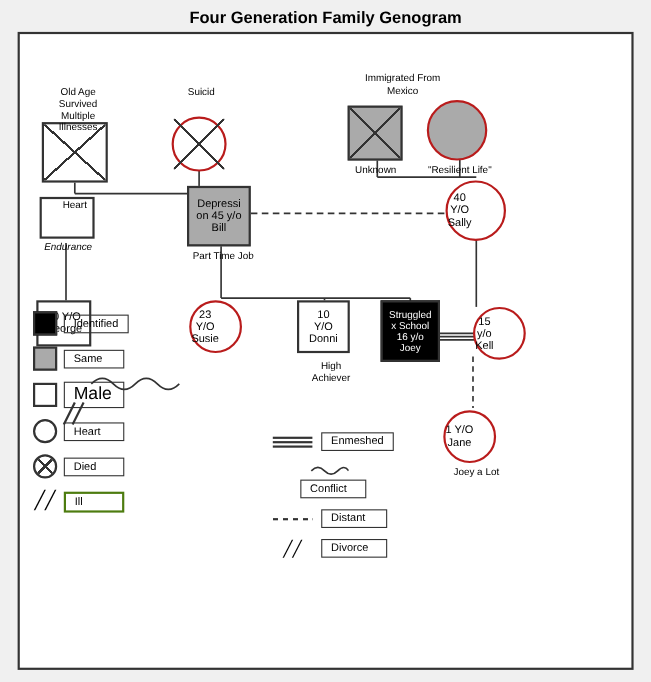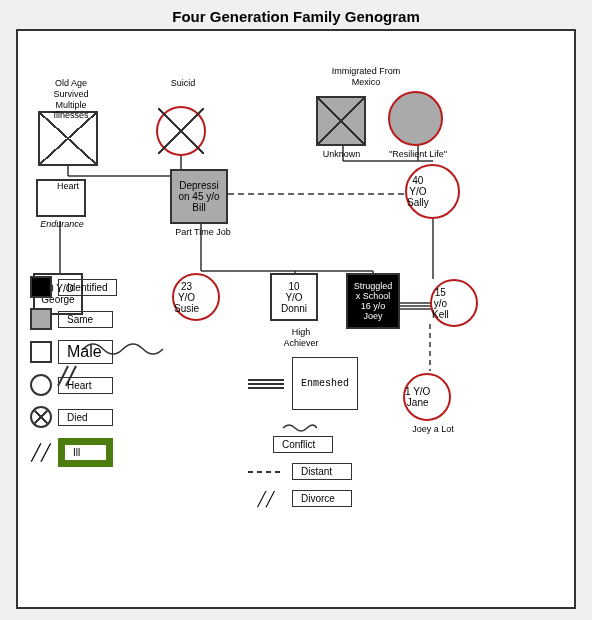--- a/index.html
+++ b/index.html
@@ -202,32 +202,32 @@
     </div>
     <div style="display:flex; align-items:center; margin-bottom:10px;">
 
       <div style="position:relative;width:22px;height:22px;border:2px solid #333;border-radius:50%;margin-right:6px;overflow:hidden;">
         <div style="position:absolute;top:0;left:0;width:100%;height:100%;background:linear-gradient(to bottom right, transparent calc(50% - 1px), #333 calc(50% - 1px), #333 calc(50% + 1px), transparent calc(50% + 1px)), linear-gradient(to bottom left, transparent calc(50% - 1px), #333 calc(50% - 1px), #333 calc(50% + 1px), transparent calc(50% + 1px));"></div>
       </div>
       <div style="border:1px solid #333; padding:2px 8px; font-size:10px; min-width:55px;">Died</div>
     </div>
     <div style="display:flex; align-items:center; margin-bottom:10px;">
       <div style="width:22px;height:22px;display:flex;align-items:center;justify-content:center;margin-right:6px;font-size:16px;line-height:1;">╱╱</div>
-      <div style="border:7px solid #4d7c0f; padding:2px 8px; font-size:10px; min-width:55px;">Ill</div>
+      <div style="border:2px solid #4d7c0f; padding:2px 8px; font-size:10px; min-width:55px;">Ill</div>
     </div>
   </div>
 
   <div style="position:absolute; left:230px; bottom:90px;">
     <div style="display:flex; align-items:center; margin-bottom:10px;">
       <div style="width:36px; margin-right:8px; display:flex; flex-direction:column; gap:2px;">
         <div style="height:2px;background:#333;"></div>
         <div style="height:2px;background:#333;"></div>
         <div style="height:2px;background:#333;"></div>
       </div>
-      <div style="border:1px solid #333; padding:20px 8px; font-size:10px; min-width:60px;font-family:Liberation Mono, monospace;">Enmeshed</div>
+      <div style="border:1px solid #333; padding:2px 8px; font-size:10px; min-width:60px;">Enmeshed</div>
     </div>
     <div style="display:flex; align-items:center; margin-bottom:10px;flex-direction:column;">
 
       <svg width="36" height="16" style="margin-right:8px;">
         <path d="M2 8 Q8 2 14 8 Q20 14 26 8 Q32 2 36 8" fill="none" stroke="#333" stroke-width="1.5"></path>
       </svg>
       <div style="border:1px solid #333; padding:2px 8px; font-size:10px; min-width:60px;">Conflict</div>
     </div>
     <div style="display:flex; align-items:center; margin-bottom:10px;">
       <div style="width:36px; margin-right:8px; height:2px; background: repeating-linear-gradient(to right, #333 0px, #333 5px, transparent 5px, transparent 9px);"></div>

